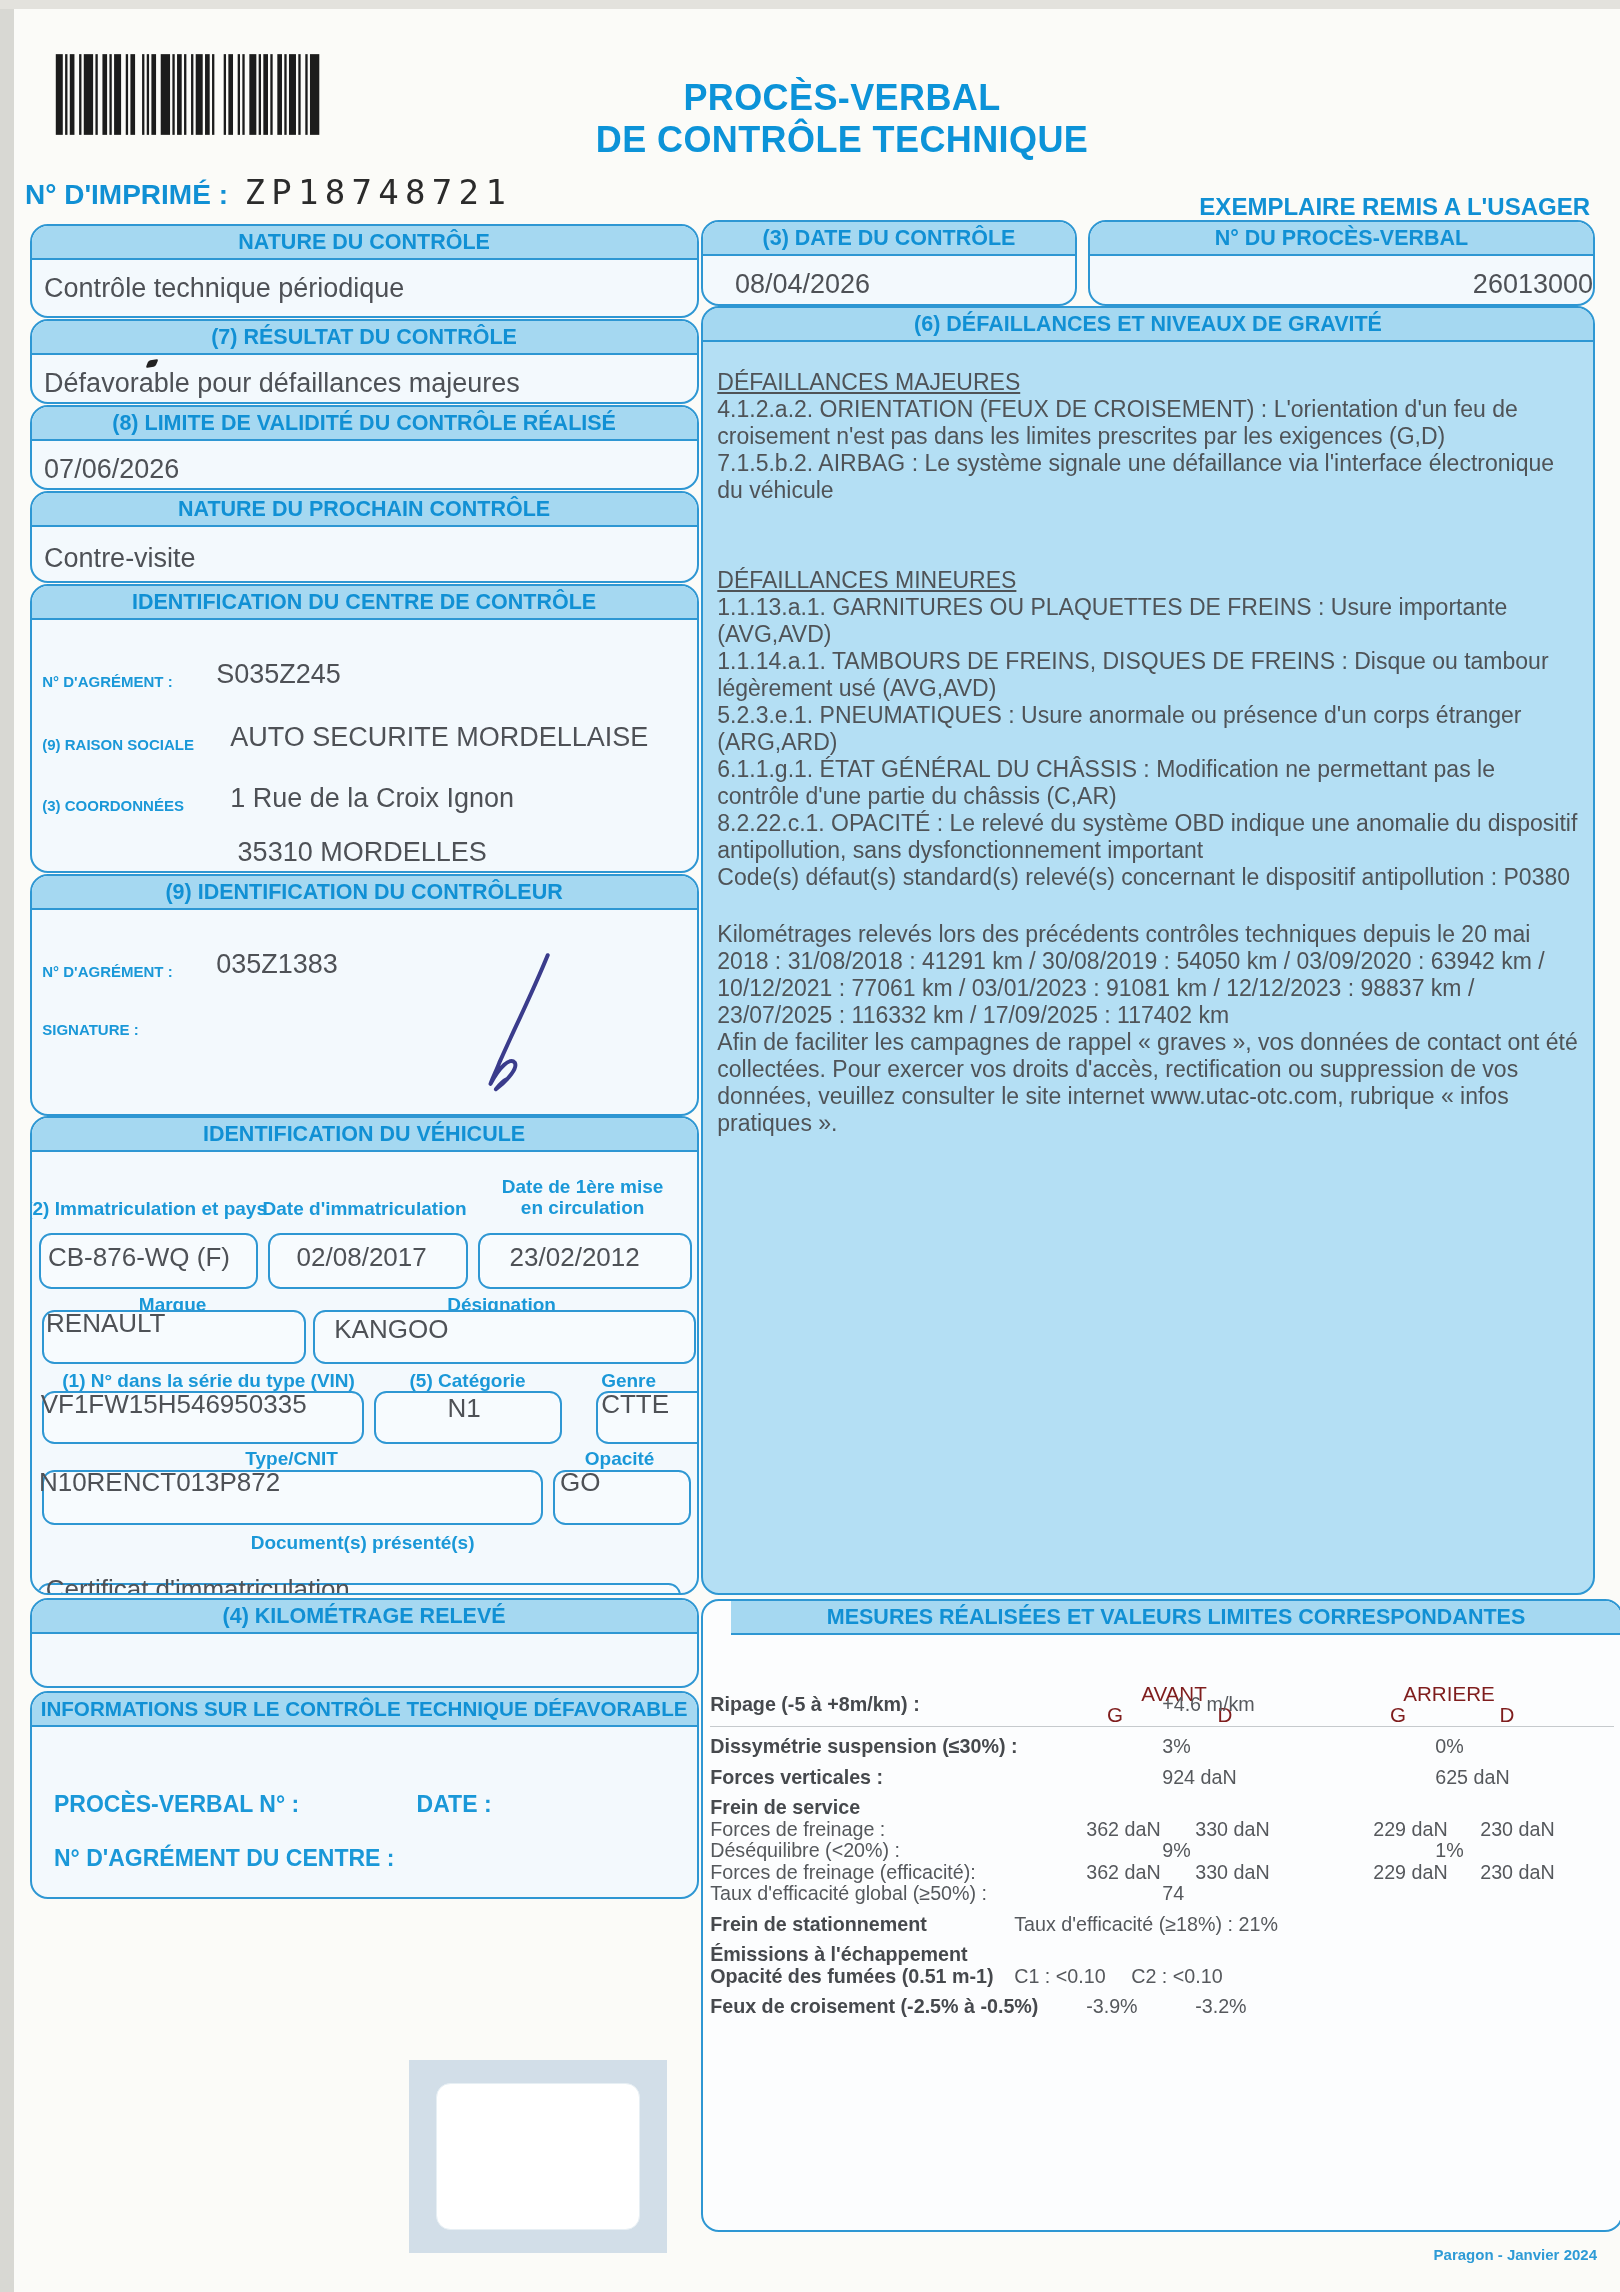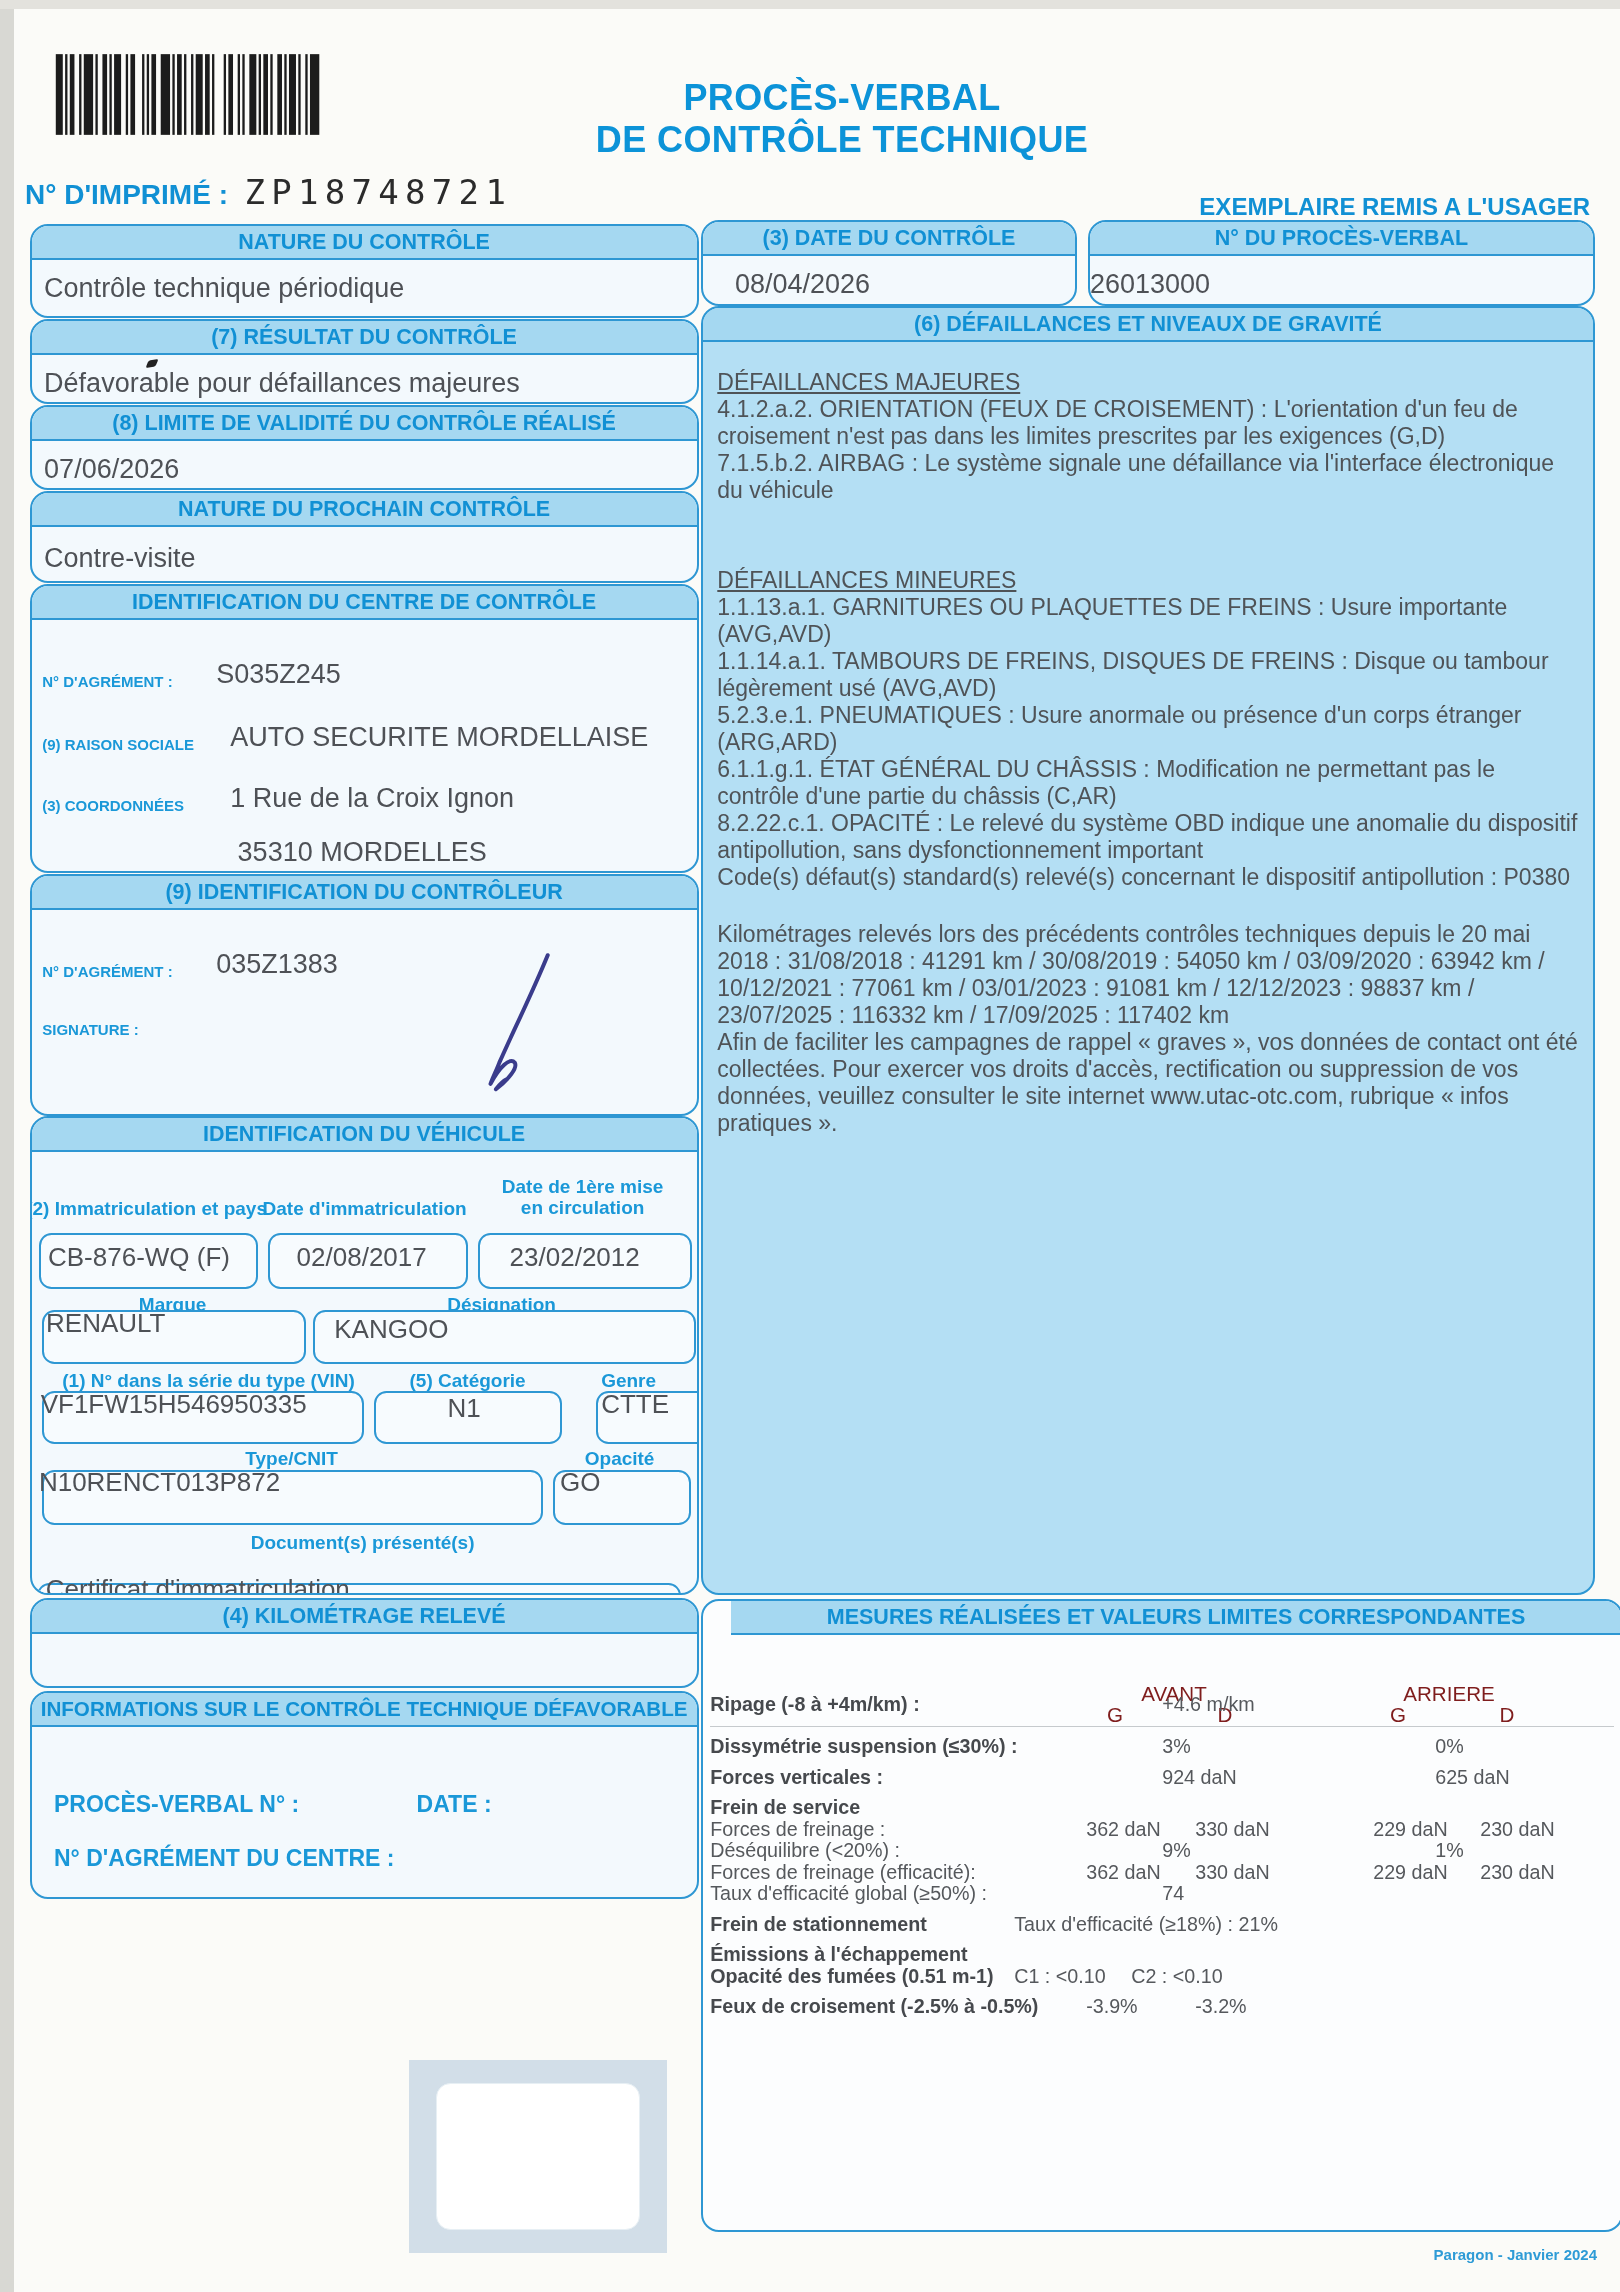--- a/index.html
+++ b/index.html
@@ -241,21 +241,21 @@
     </div>
   </div>
 
   <div class="box" style="left:701px;top:220px;width:372px;height:82px;">
     <div class="bhdr">(3) DATE DU CONTRÔLE</div>
     <div class="bbody" style="padding:12.5px 0 0 32px;">08/04/2026</div>
   </div>
 
   <div class="box" style="left:1088px;top:220px;width:503px;height:82px;">
     <div class="bhdr">N° DU PROCÈS-VERBAL</div>
-    <div class="bbody" style="padding:12.5px 0 0 0;text-align:left;">26013000</div>
+    <div class="bbody" style="padding:12.5px 0 0 0;text-align:right;">26013000</div>
   </div>
 
   <div class="box def-box" style="left:701px;top:306px;width:890px;height:1285px;">
     <div class="bhdr">(6) DÉFAILLANCES ET NIVEAUX DE GRAVITÉ</div>
     <div class="def-content">
       <p class="def-p def-title" style="margin-top:10.7px;">DÉFAILLANCES MAJEURES</p>
       <div id="majeures-list">
           <p class="def-p">4.1.2.a.2. ORIENTATION (FEUX DE CROISEMENT) : L'orientation d'un feu de croisement n'est pas dans les limites prescrites par les exigences (G,D)</p>
           <p class="def-p">7.1.5.b.2. AIRBAG : Le système signale une défaillance via l'interface électronique du véhicule</p>
         </div>
@@ -279,21 +279,21 @@
     <div class="bhdr">MESURES RÉALISÉES ET VALEURS LIMITES CORRESPONDANTES</div>
     <div class="bbody m-colhdr">
       <span style="left:443px;top:47px;">AVANT</span>
       <span style="left:718px;top:47px;">ARRIERE</span>
       <span style="left:384px;top:68px;">G</span>
       <span style="left:494px;top:68px;">D</span>
       <span style="left:667px;top:68px;">G</span>
       <span style="left:776px;top:68px;">D</span>
     </div>
     <div class="m-rows" id="mesures-rows">
-        <div class="m-row rule"><span class="lab">Ripage (-8 à +4m/km) :</span><span class="v v-s1">+4.6 m/km</span></div>
+        <div class="m-row rule"><span class="lab">Ripage (-5 à +8m/km) :</span><span class="v v-s1">+4.6 m/km</span></div>
         <div class="m-row gap"><span class="lab">Dissymétrie suspension (≤30%) :</span><span class="v v-s1">3%</span><span class="v v-s2">0%</span></div>
         <div class="m-row gap"><span class="lab">Forces verticales :</span><span class="v v-s1">924 daN</span><span class="v v-s2">625 daN</span></div>
         <div class="m-row gap"><span class="lab">Frein de service</span></div>
         <div class="m-row"><span class="lab lt">Forces de freinage :</span><span class="v v-c1">362 daN</span><span class="v v-c2">330 daN</span><span class="v v-c3">229 daN</span><span class="v v-c4">230 daN</span></div>
         <div class="m-row"><span class="lab lt">Déséquilibre (&lt;20%) :</span><span class="v v-s1">9%</span><span class="v v-s2">1%</span></div>
         <div class="m-row"><span class="lab lt">Forces de freinage (efficacité):</span><span class="v v-c1">362 daN</span><span class="v v-c2">330 daN</span><span class="v v-c3">229 daN</span><span class="v v-c4">230 daN</span></div>
         <div class="m-row"><span class="lab lt">Taux d'efficacité global (≥50%) :</span><span class="v v-s1">74</span></div>
         <div class="m-row gap"><span class="lab">Frein de stationnement</span><span class="v v-in">Taux d'efficacité (≥18%) : 21%</span></div>
         <div class="m-row gap"><span class="lab">Émissions à l'échappement</span></div>
         <div class="m-row"><span class="lab">Opacité des fumées (0.51  m-1)</span><span class="v v-in">C1 : &lt;0.10</span><span class="v v-in2">C2 : &lt;0.10</span></div>

